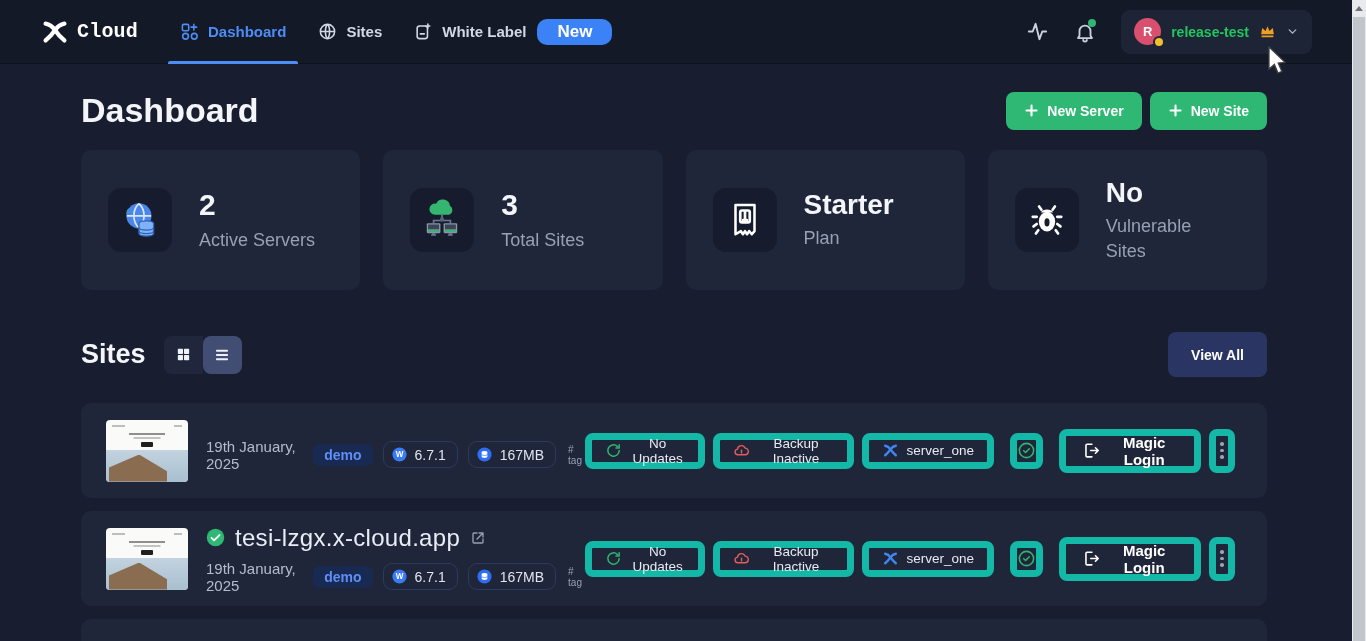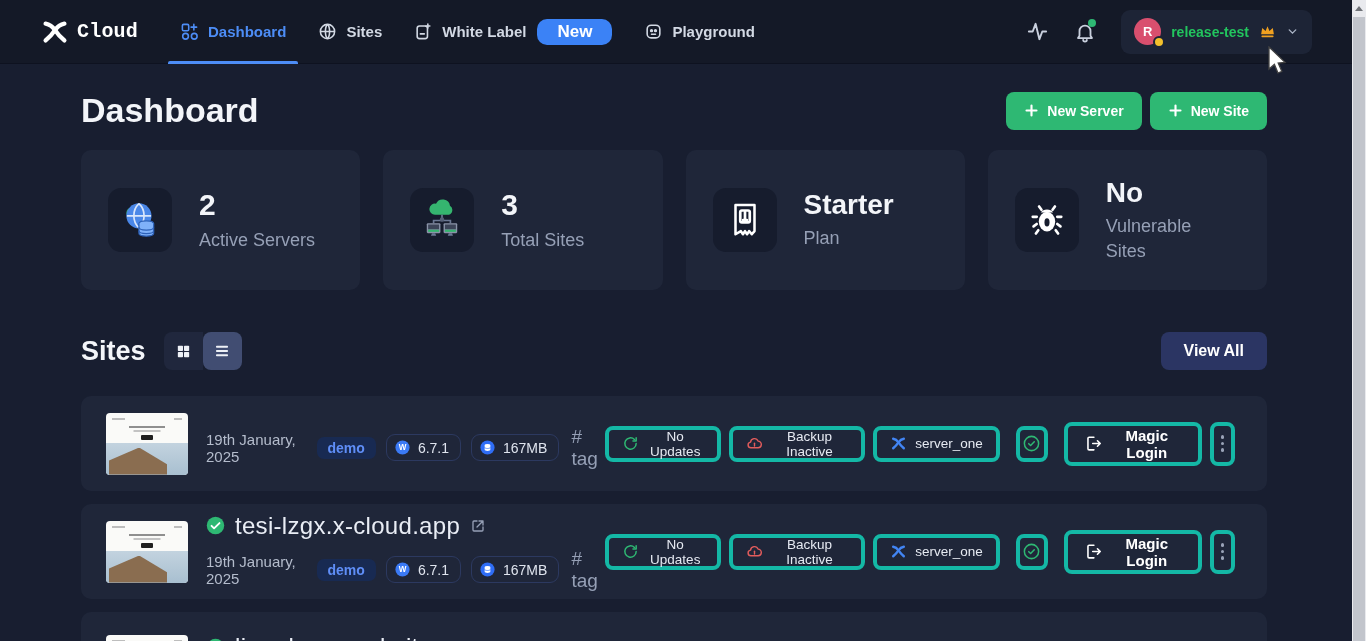--- a/index.html
+++ b/index.html
@@ -88,22 +88,22 @@
   .sites-header { display:flex; align-items:center; margin-top:42px; }
   .sites-heading { margin:0; color:#f3f5f9; font-size:27px; font-weight:600; }
   .view-toggles { display:flex; margin-left:18px; }
   .toggle-btn {
     width:39px; height:38px; border:none; display:flex; align-items:center;
     justify-content:center; cursor:pointer; background:#20273d; color:#eef1f7;
   }
   .toggle-btn.grid { border-radius:8px 0 0 8px; }
   .toggle-btn.list { border-radius:8px; background:#414d72; }
   .btn-viewall {
-    margin-left:auto; background:#2b3563; height:38px; padding:0 23px;
-    border-radius:8px; color:#fff; font-size:16px; font-weight:700; border:none;
+    margin-left:auto; background:#2b3563; height:45px; padding:0 23px;
+    border-radius:8px; color:#fff; font-size:14px; font-weight:700; border:none;
     cursor:pointer; font-family:inherit;
   }
 
   .site-list { margin-top:26px; }
   .site-row {
     background:#1f2639; border-radius:10px; height:95px; margin-bottom:13px;
     display:flex; align-items:center; padding:0 32px 0 25px;
   }
   .thumb {
     width:82px; height:62px; border-radius:4px; overflow:hidden; background:#fafaf8;
@@ -125,25 +125,25 @@
   .meta-line { display:flex; align-items:center; gap:10px; margin-top:8px; }
   .date { color:#b4bccc; font-size:15px; }
   .chip-demo {
     background:#182a52; color:#5f8ef7; font-size:14px; font-weight:600;
     padding:3px 11px; border-radius:7px; cursor:pointer;
   }
   .chip-info {
     display:flex; align-items:center; gap:7px; border:1px solid #2c3960;
     border-radius:9px; padding:4px 11px 4px 7px; color:#dfe4ee; font-size:14px;
   }
-  .tag-label { color:#96a0b6; font-size:19px; margin-left:2px; cursor:pointer; }
+  .tag-label { color:#96a0b6; font-size:10px; margin-left:2px; cursor:pointer; }
 
   .actions { margin-left:auto; display:flex; align-items:center; gap:8px; }
   .pill {
-    display:flex; align-items:center; gap:8px; border:4px solid #14b8a6;
+    display:flex; align-items:center; gap:8px; border:7px solid #14b8a6;
     border-radius:8px; height:36px; padding:0 13px; color:#e6eaf2;
     font-size:13.5px; font-weight:500; cursor:pointer; background:transparent;
     font-family:inherit;
   }
   .pill.shield { width:36px; padding:0; justify-content:center; margin-left:8px; margin-right:8px; }
   .pill.magic { height:44px; font-size:15px; font-weight:600; padding:0 16px; gap:9px; color:#fff; }
   .pill.kebab { width:28px; height:44px; padding:0; justify-content:center; }
   .kebab-dots { display:flex; flex-direction:column; gap:3px; }
   .kebab-dots i { width:3.5px; height:3.5px; background:#9aa3b8; border-radius:50%; }
 
@@ -196,31 +196,20 @@
       <div class="nav-item">
         <span style="display:flex">
           <svg width="19" height="19" viewBox="0 0 24 24" fill="none" stroke="currentColor" stroke-width="2" stroke-linecap="round">
             <rect x="4" y="5" width="13" height="16" rx="3"></rect>
             <path d="M8 15h5"></path>
             <path d="M17.5 2.5v5M15 5h5"></path>
           </svg>
         </span>
         <span>White Label</span>
         <span class="badge-new">New</span>
-      </div>
-      <div class="nav-item">
-        <span style="display:flex">
-          <svg width="19" height="19" viewBox="0 0 24 24" fill="none" stroke="currentColor" stroke-width="2" stroke-linecap="round">
-            <rect x="4" y="4" width="16" height="16" rx="5"></rect>
-            <circle cx="9.5" cy="11" r="1.1" fill="currentColor"></circle>
-            <circle cx="14.5" cy="11" r="1.1" fill="currentColor"></circle>
-            <path d="M9.5 15.5h5"></path>
-          </svg>
-        </span>
-        <span>Playground</span>
       </div>
     </div>
 
     <div class="nav-right">
       <span class="icon-btn">
         <svg width="23" height="23" viewBox="0 0 24 24" fill="none" stroke="currentColor" stroke-width="2" stroke-linecap="round" stroke-linejoin="round">
           <path d="M3 12h4l3-8 4 16 3-8h4"></path>
         </svg>
       </span>
       <span class="icon-btn">

